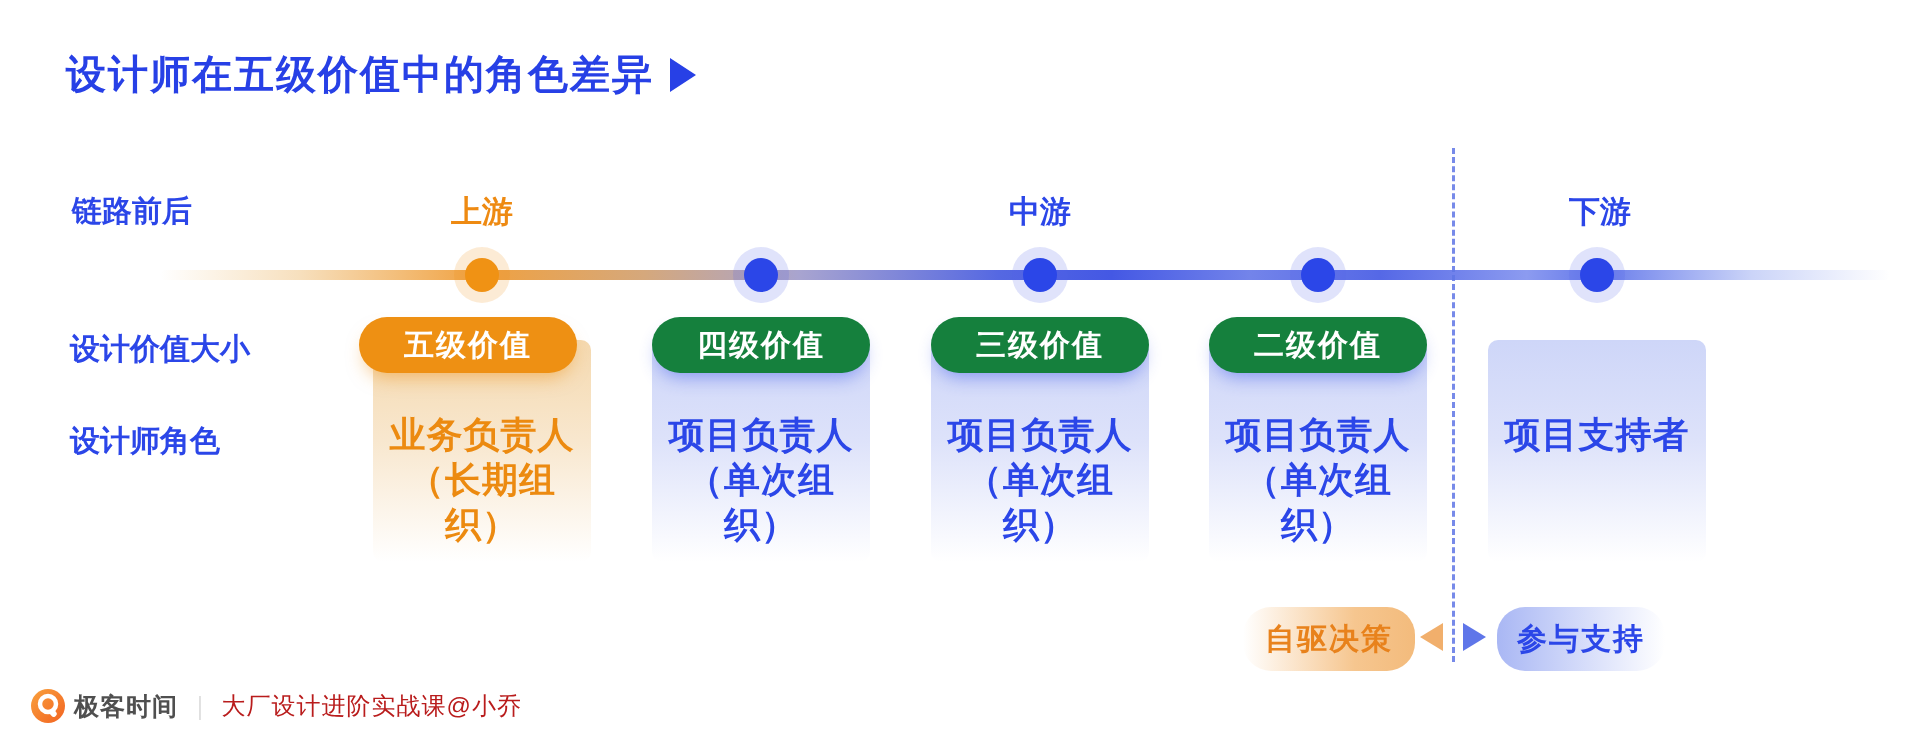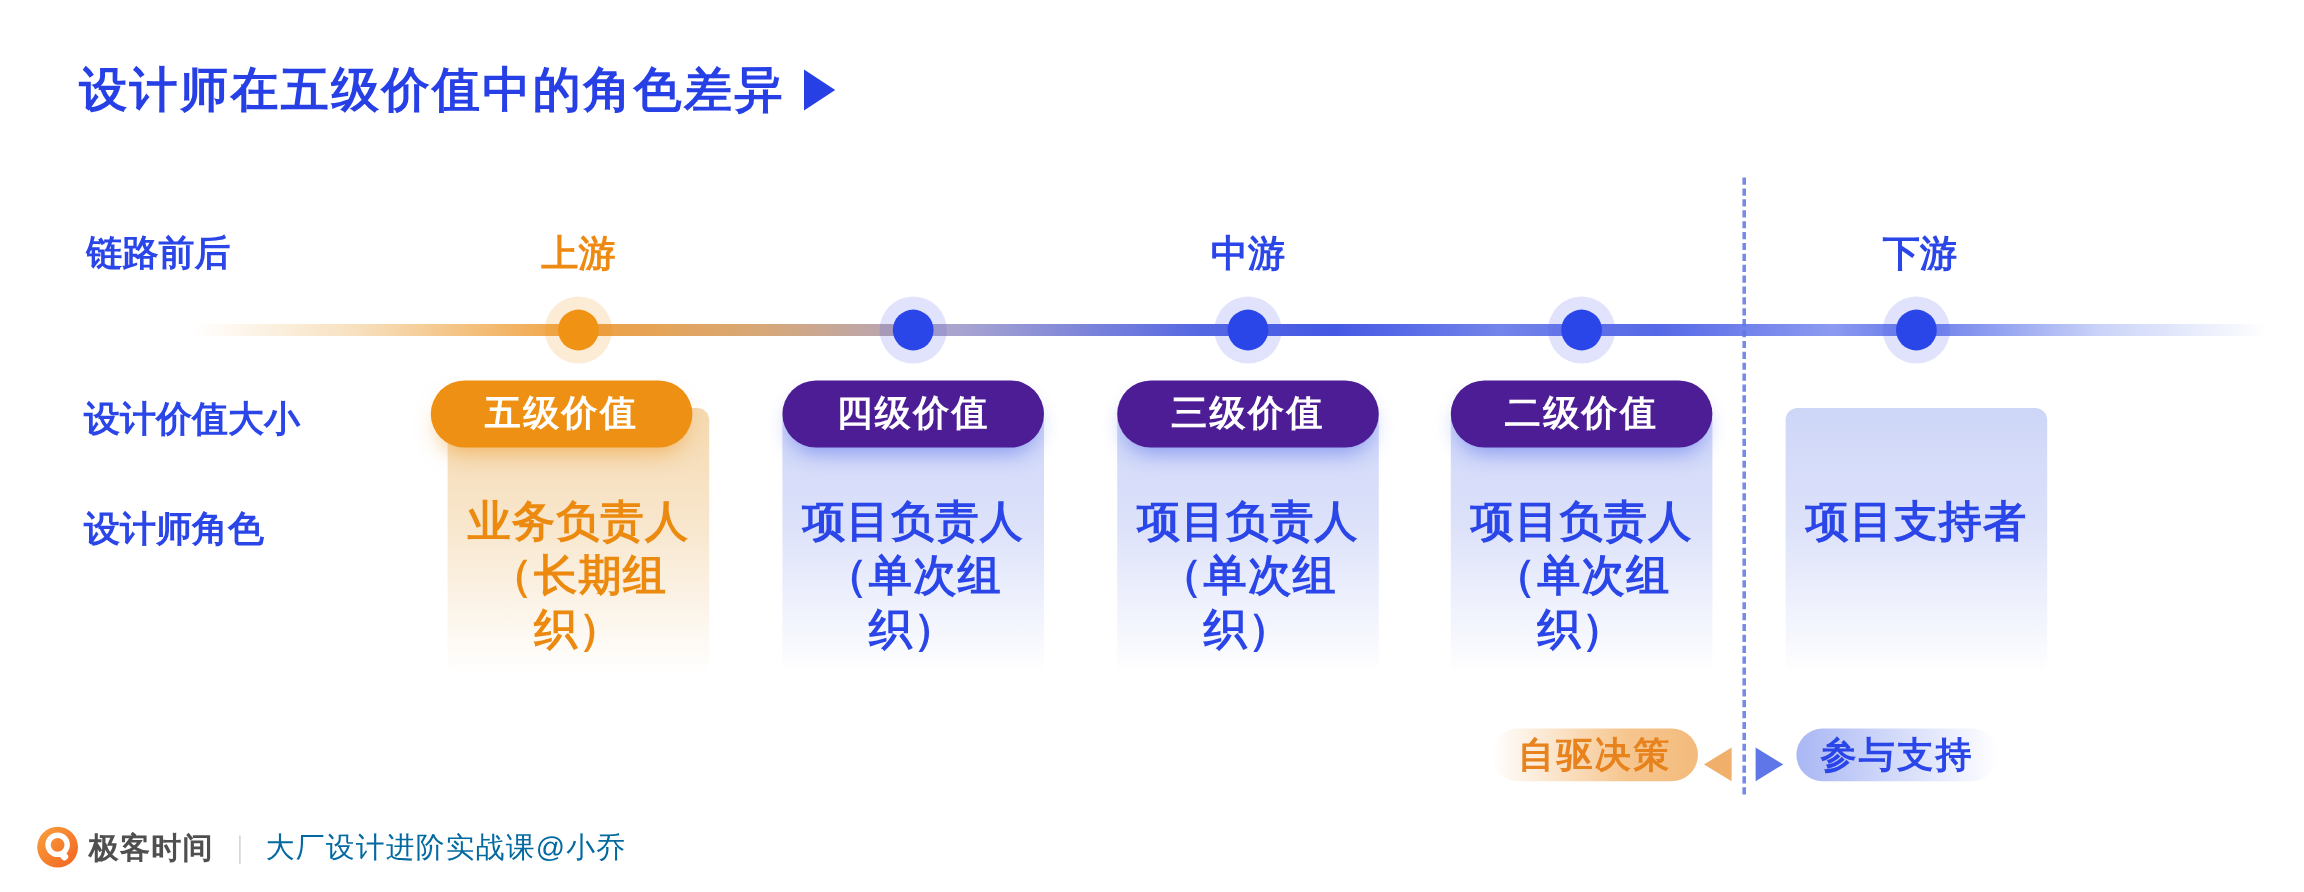--- a/index.html
+++ b/index.html
@@ -36,47 +36,47 @@
 
   
   .dashed-divider{ position:absolute; left:1452px; top:148px; height:514px; width:0;
     border-left:3px dashed #6076E6; opacity:0.85; }
 
   
   .col{ position:absolute; top:340px; width:218px; height:222px; border-radius:10px;
     background:linear-gradient(180deg, #CED6F8 0%, #DDE2FA 45%, rgba(255,255,255,0) 100%); }
   .col.orange{ background:linear-gradient(180deg, #F5D9AF 0%, #F8E7CE 45%, rgba(255,255,255,0) 100%); }
   .pill{ position:absolute; top:317px; width:218px; height:56px; border-radius:28px;
-    background:#4c1d95; color:#fff; font-size:30px; font-weight:bold; text-align:center;
+    background:#15803d; color:#fff; font-size:30px; font-weight:bold; text-align:center;
     line-height:56px; letter-spacing:2px; box-shadow:0 10px 18px -6px rgba(43,70,232,0.45); }
   .pill.orange{ background:#EE9013; box-shadow:0 10px 18px -6px rgba(238,144,19,0.5); }
   .role{ padding-top:72px; text-align:center; font-size:36px; font-weight:bold; color:#2B46E8;
     line-height:45px; letter-spacing:1px; }
   .col.orange .role{ color:#EC8A10; }
 
   
-  .bottom-pill{ position:absolute; top:607px; height:44px; border-radius:28px; font-size:30px;
+  .bottom-pill{ position:absolute; top:607px; height:64px; border-radius:28px; font-size:30px;
     font-weight:bold; display:flex; align-items:center; justify-content:center; letter-spacing:2px; }
   .bottom-pill.left{ left:1243px; width:172px; color:#E8821C;
     background:linear-gradient(90deg, rgba(246,194,134,0) 0%, #F6C68F 65%, #F3BB7C 100%); }
   .bottom-pill.right{ left:1497px; width:168px; color:#2B46E8;
     background:linear-gradient(90deg, #A9B7F4 0%, rgba(255,255,255,0) 100%); }
   .arrow-left{ position:absolute; left:1420px; top:623px; width:0; height:0;
     border-top:14px solid transparent; border-bottom:14px solid transparent;
     border-right:23px solid #F1AF6C; }
   .arrow-right{ position:absolute; left:1463px; top:623px; width:0; height:0;
     border-top:14px solid transparent; border-bottom:14px solid transparent;
     border-left:23px solid #5F76E9; }
 
   
   .footer{ position:absolute; left:30px; top:688px; display:flex; align-items:center; }
   .footer-logo{ width:36px; height:36px; }
   .footer-brand{ margin-left:8px; font-size:25px; font-weight:bold; color:#4F4F4F; letter-spacing:1px; }
   .footer-divider{ margin:0 10px; font-size:24px; color:#D8D8D8; }
-  .footer-course{ font-size:24px; color:#0369a1; letter-spacing:1px; }
+  .footer-course{ font-size:24px; color:#b91c1c; letter-spacing:1px; }
 </style>
 </head>
 <body>
 
 <div class="canvas">
 
   <div class="title">
     <span class="title-text">设计师在五级价值中的角色差异</span>
     <span class="title-arrow"></span>
   </div>

